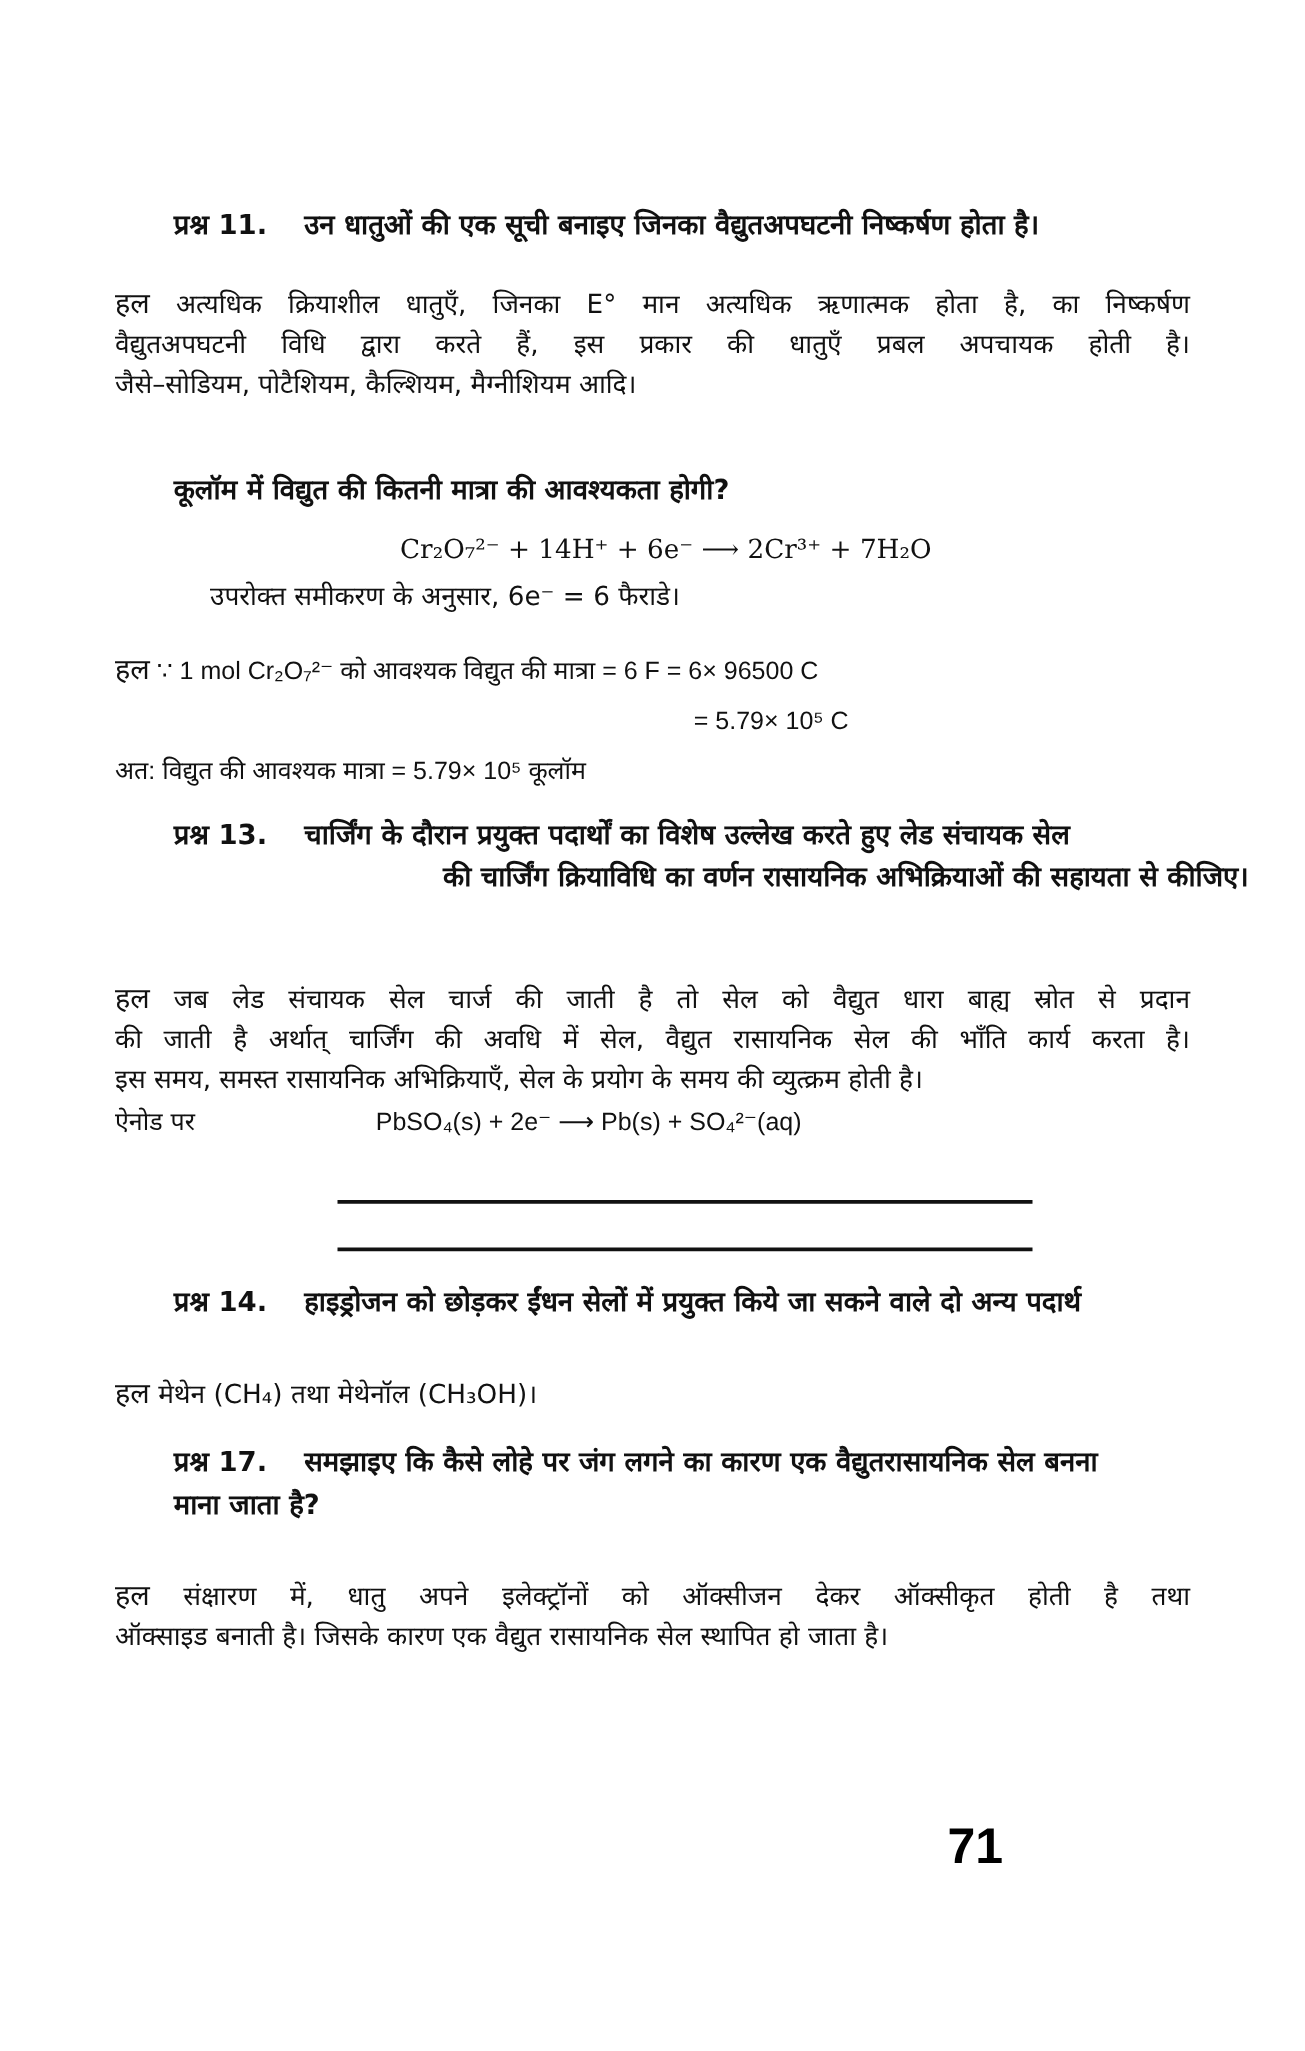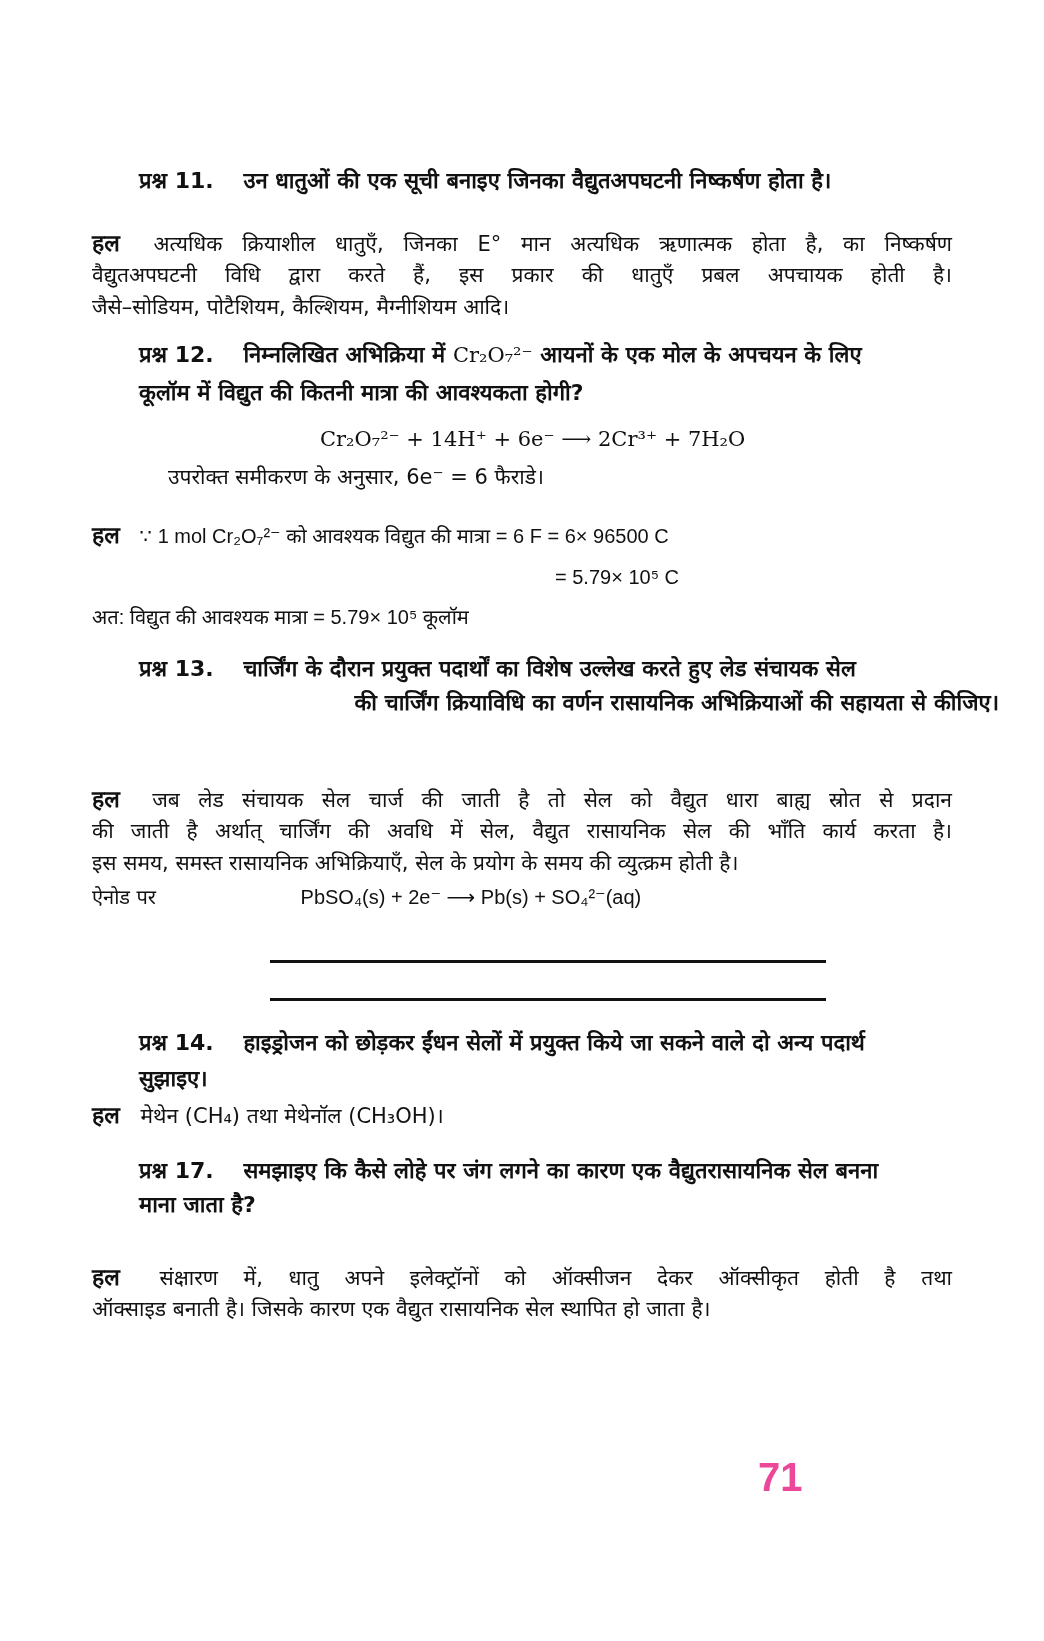--- a/index.html
+++ b/index.html
@@ -8,55 +8,49 @@
       font-family: "DejaVu Sans", "Liberation Sans", sans-serif;
       color: #111111;
     }
     .page { position: absolute; left: 0; top: 0; width: 1044px; height: 1641px; }
     .line {
       position: absolute; left: 92px; width: 860px;
       font-size: 21px; line-height: 30px; white-space: nowrap;
     }
     .q { font-weight: bold; font-size: 22px; margin-left: 47px; }
     .q .qlabel { font-weight: bold; margin-right: 22px; }
-    .ans-label { font-weight: bold; font-size: 23px; margin-right: 14px; }
+    .ans-label { font-weight: normal; font-size: 23px; }
     .justify { text-align: justify; text-align-last: justify; white-space: normal; }
     .eq { font-family: "DejaVu Serif", "Liberation Serif", serif; font-size: 21px; }
     .eqs { font-family: "Liberation Sans", "DejaVu Sans", sans-serif; font-size: 20px; }
     .label-col { display: inline-block; width: 175px; }
     .rule { position: absolute; height: 3px; background: #111111; }
     .page-number {
       position: absolute; left: 758px; top: 1455px;
       font-family: "Liberation Sans", "DejaVu Sans", sans-serif;
-      font-weight: bold; font-size: 40px; color: #ec4899;
+      font-weight: bold; font-size: 40px; color: #000000;
     }
   </style>
 </head>
 <body>
 
 <div class="page">
 
   <div class="line q" style="top:166px;">
     <span class="qlabel">प्रश्न 11.</span>
     <span>उन धातुओं की एक सूची बनाइए जिनका वैद्युतअपघटनी निष्कर्षण होता है।</span>
   </div>
 
   <div class="line justify" style="top:228px;">
     <span class="ans-label">हल</span>
     <span>अत्यधिक क्रियाशील धातुएँ, जिनका E° मान अत्यधिक ऋणात्मक होता है, का निष्कर्षण</span>
   </div>
   <div class="line justify" style="top:260px;">वैद्युतअपघटनी विधि द्वारा करते हैं, इस प्रकार की धातुएँ प्रबल अपचायक होती है।</div>
   <div class="line" style="top:292px;">जैसे–सोडियम, पोटैशियम, कैल्शियम, मैग्नीशियम आदि।</div>
 
-  <div class="line q" style="top:340px;">
-    <span class="qlabel">प्रश्न 12.</span>
-    <span>निम्नलिखित अभिक्रिया में</span>
-    <span class="eq" style="font-weight:normal;">Cr₂O₇²⁻</span>
-    <span>आयनों के एक मोल के अपचयन के लिए</span>
-  </div>
   <div class="line q" style="top:378px;">कूलॉम में विद्युत की कितनी मात्रा की आवश्यकता होगी?</div>
 
   <div class="line eq" style="top:424px; left:320px;">Cr₂O₇²⁻ + 14H⁺ + 6e⁻ ⟶ 2Cr³⁺ + 7H₂O</div>
   <div class="line" style="top:462px; left:168px;">उपरोक्त समीकरण के अनुसार, 6e⁻ = 6 फैराडे।</div>
 
   <div class="line eqs" style="top:520px;">
     <span class="ans-label">हल</span>
     <span>∵ 1 mol Cr₂O₇²⁻ को आवश्यक विद्युत की मात्रा = 6 F = 6× 96500 C</span>
 </div>
   <div class="line eqs" style="top:562px; left:555px;">= 5.79× 10⁵ C</div>
@@ -79,21 +73,20 @@
     <span class="label-col" style="font-family:'DejaVu Sans',sans-serif;">ऐनोड पर</span>
     <span style="margin-left:28px;">PbSO₄(s) + 2e⁻ ⟶ Pb(s) + SO₄²⁻(aq)</span>
   </div>
   <div class="rule" style="top:960px; left:270px; width:556px;"></div>
   <div class="rule" style="top:998px; left:270px; width:556px;"></div>
 
   <div class="line q" style="top:1028px;">
     <span class="qlabel">प्रश्न 14.</span>
     <span>हाइड्रोजन को छोड़कर ईंधन सेलों में प्रयुक्त किये जा सकने वाले दो अन्य पदार्थ</span>
   </div>
-  <div class="line q" style="top:1064px;">सुझाइए।</div>
 
   <div class="line" style="top:1100px;">
     <span class="ans-label">हल</span>
     <span>मेथेन (CH₄) तथा मेथेनॉल (CH₃OH)।</span>
   </div>
 
   <div class="line q" style="top:1156px;">
     <span class="qlabel">प्रश्न 17.</span>
     <span>समझाइए कि कैसे लोहे पर जंग लगने का कारण एक वैद्युतरासायनिक सेल बनना</span>
   </div>

